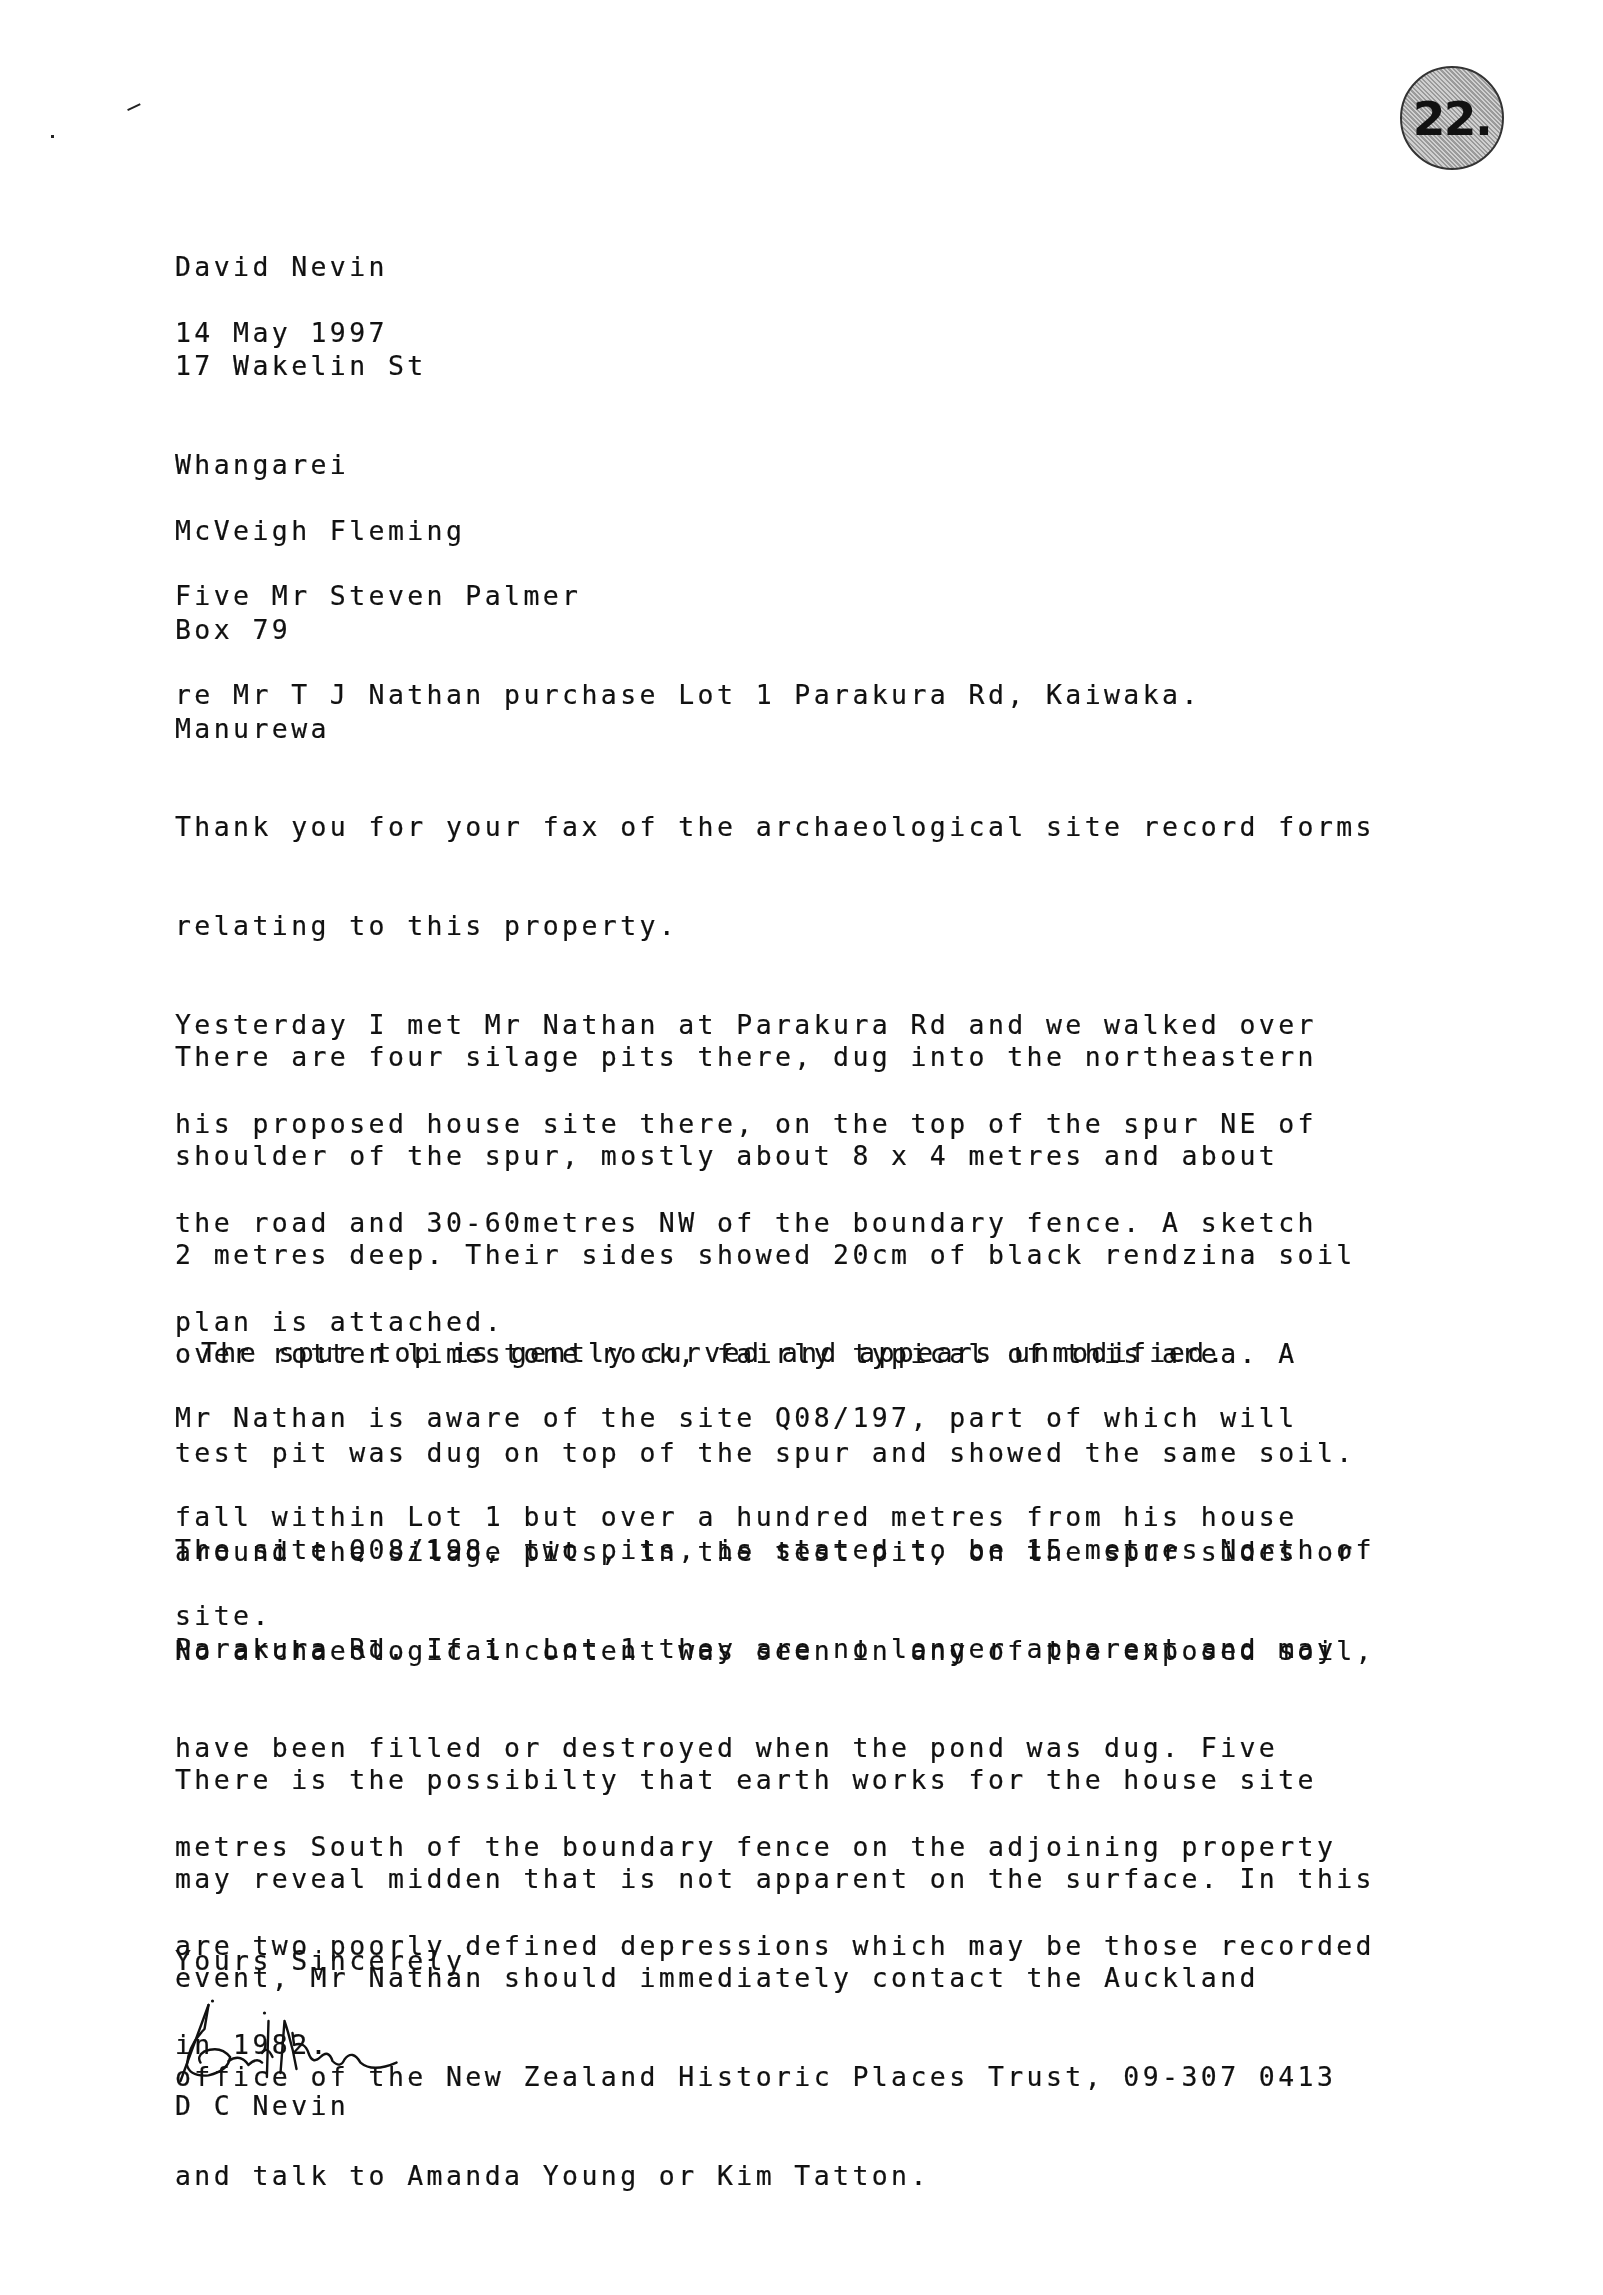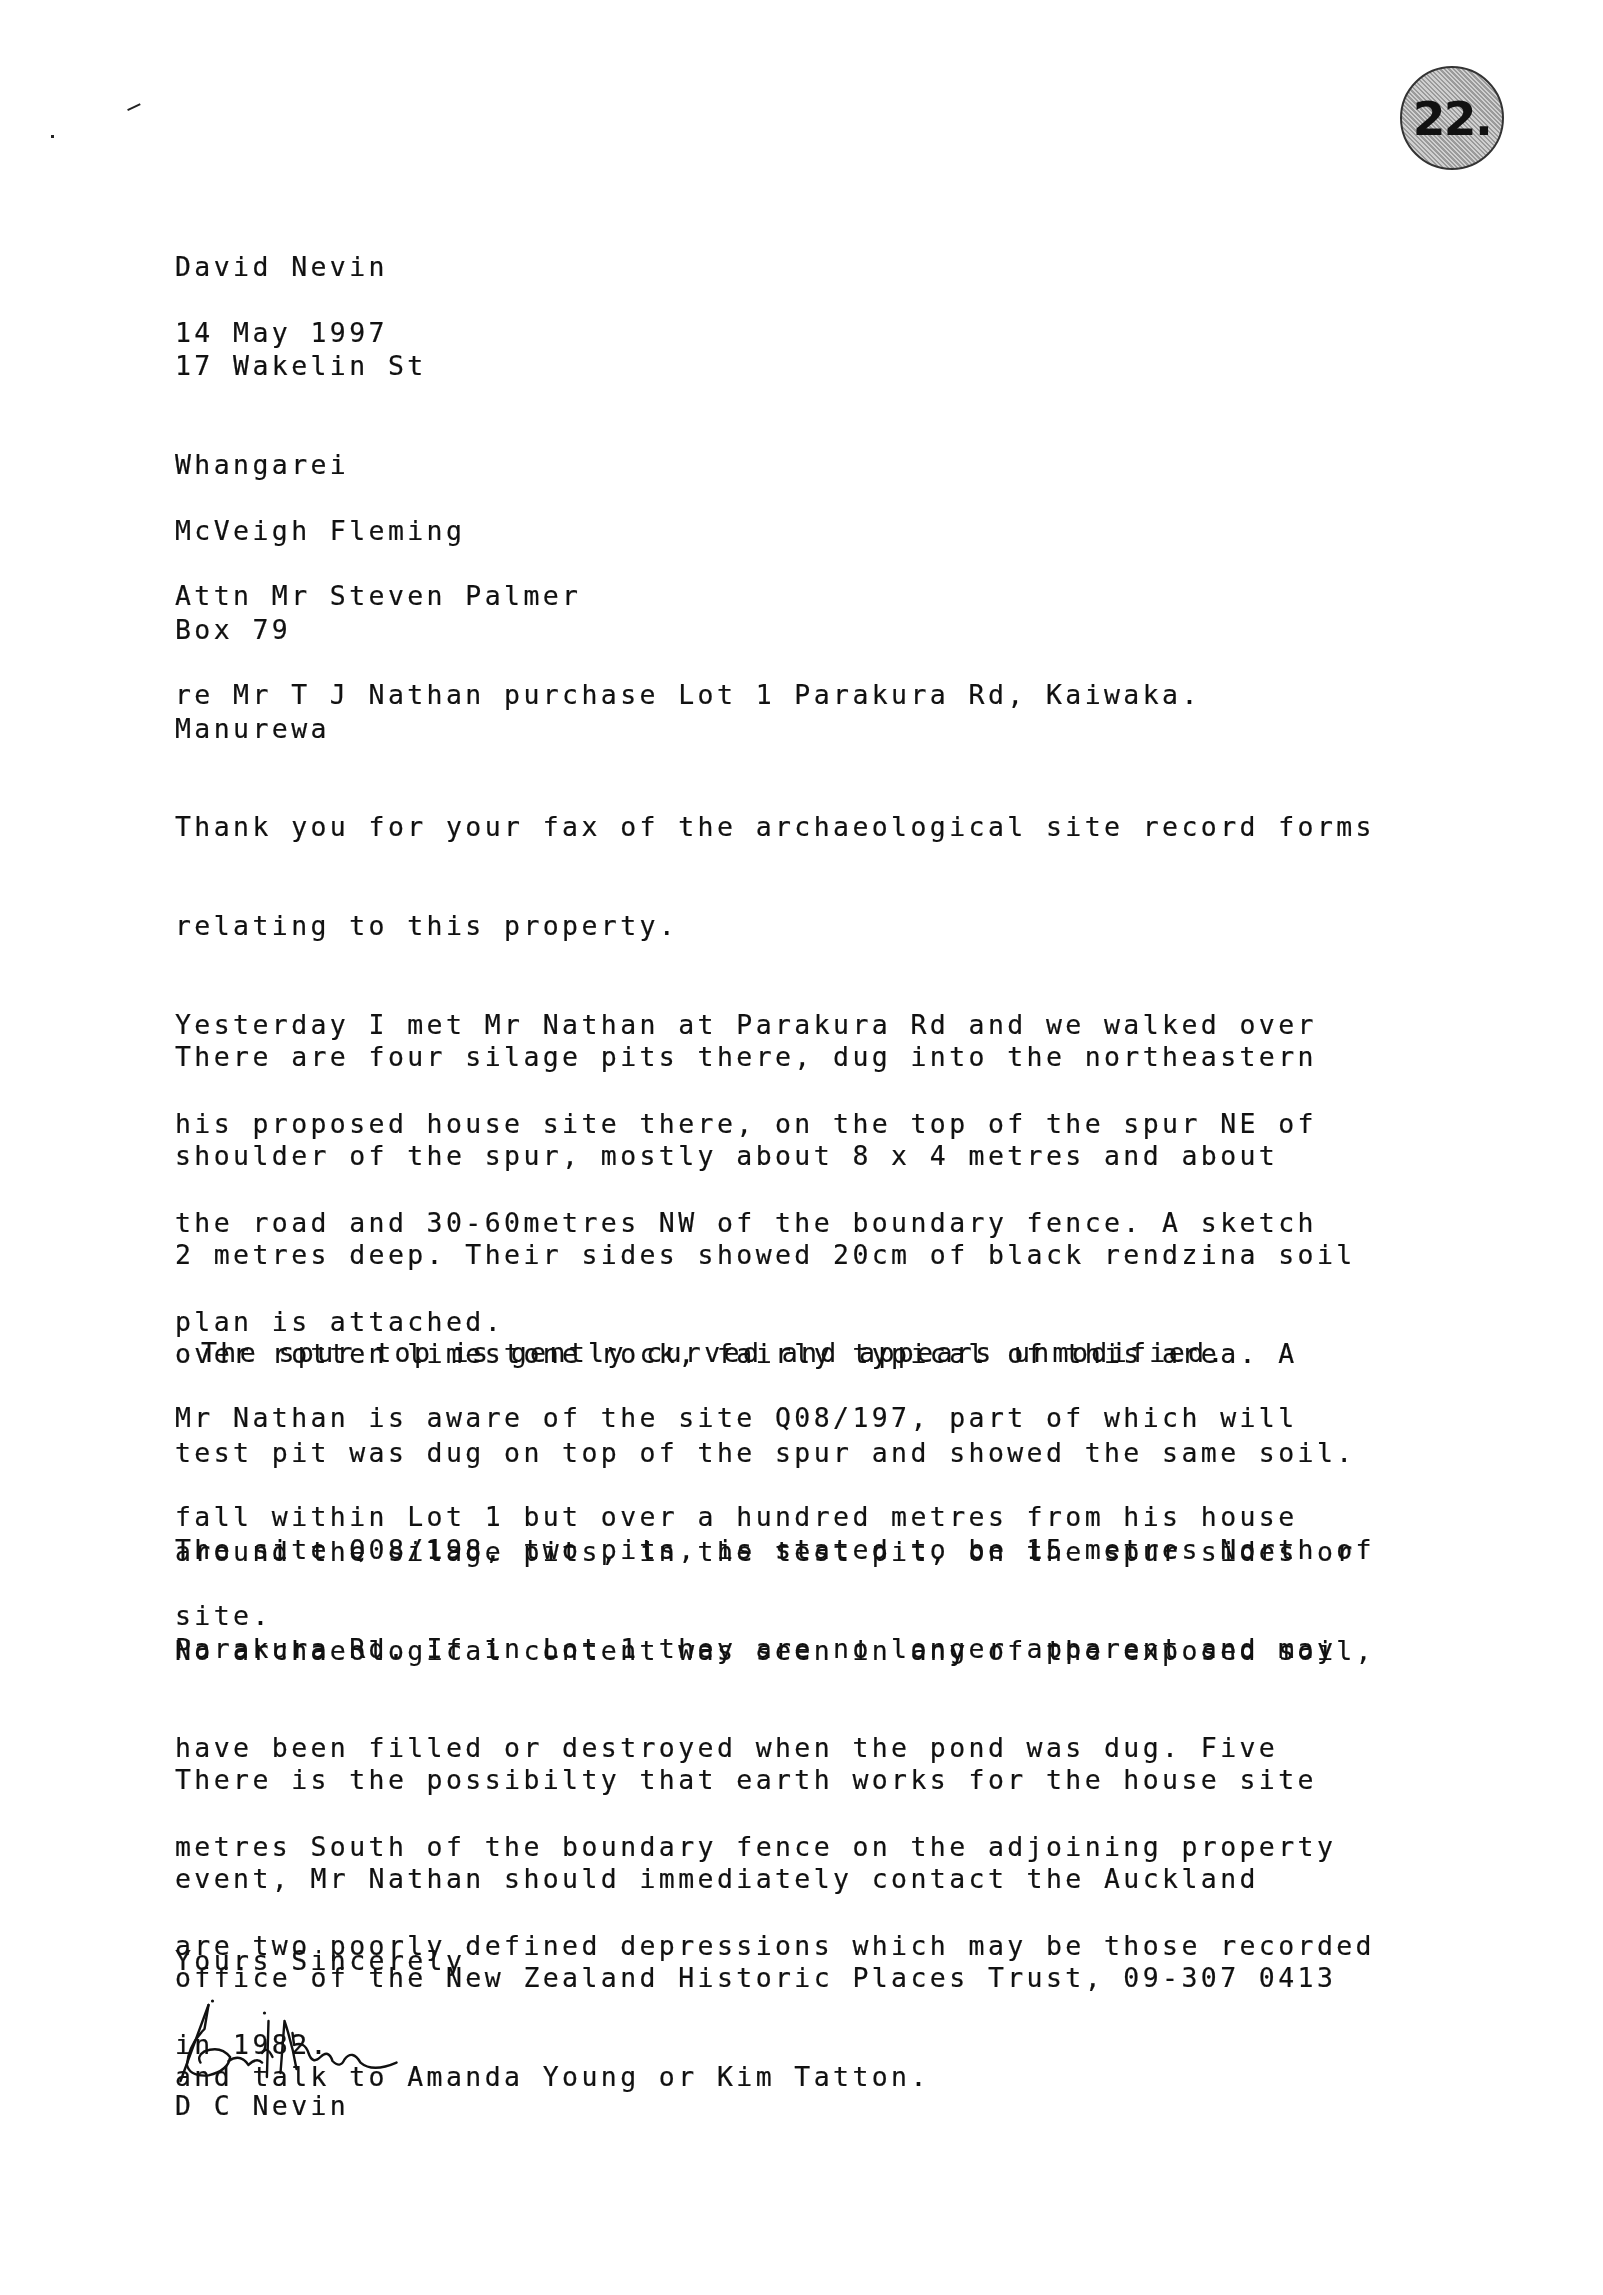--- a/index.html
+++ b/index.html
@@ -46,21 +46,21 @@
   </div>
 
   <div class="txt" style="top:316px;">14 May 1997</div>
 
   <div class="txt block" style="top:448px;">
     <div>McVeigh Fleming</div>
     <div>Box 79</div>
     <div>Manurewa</div>
   </div>
 
-  <div class="txt" style="top:579px;">Attn Mr Steven Palmer</div>
+  <div class="txt" style="top:579px;">Five Mr Steven Palmer</div>
 
   <div class="txt" style="top:678px;">re Mr T J Nathan purchase Lot 1 Parakura Rd, Kaiwaka.</div>
 
   <div class="txt block" style="top:744px;">
     <div>Thank you for your fax of the archaeological site record forms</div>
     <div>relating to this property.</div>
     <div>Yesterday I met Mr Nathan at Parakura Rd and we walked over</div>
     <div>his proposed house site there, on the top of the spur NE of</div>
     <div>the road and 30-60metres NW of the boundary fence. A sketch</div>
     <div>plan is attached.</div>
@@ -90,20 +90,21 @@
     <div>The site Q08/198, two pits, is stated to be 15 metres North of</div>
     <div>Parakura Rd. If in Lot 1 they are no longer apparent and may</div>
     <div>have been filled or destroyed when the pond was dug. Five</div>
     <div>metres South of the boundary fence on the adjoining property</div>
     <div>are two poorly defined depressions which may be those recorded</div>
     <div>in 1982.</div>
   </div>
 
   <div class="txt block" style="top:1697px;">
     <div>There is the possibilty that earth works for the house site</div>
+    <div>may reveal midden that is not apparent on the surface. In this</div>
     <div>event, Mr Nathan should immediately contact the Auckland</div>
     <div>office of the New Zealand Historic Places Trust, 09-307 0413</div>
     <div>and talk to Amanda Young or Kim Tatton.</div>
   </div>
 
   <div class="txt" style="top:1944px;">Yours Sincerely</div>
 
   <svg class="sig" viewBox="0 0 340 110">
     <g fill="none" stroke="#111" stroke-width="3" stroke-linecap="round" stroke-linejoin="round">
       <path d="M45 10 L40 40 Q20 60 18 85 Q22 100 45 98 Q70 92 72 75 Q60 60 40 68 Q30 74 35 82"></path>

